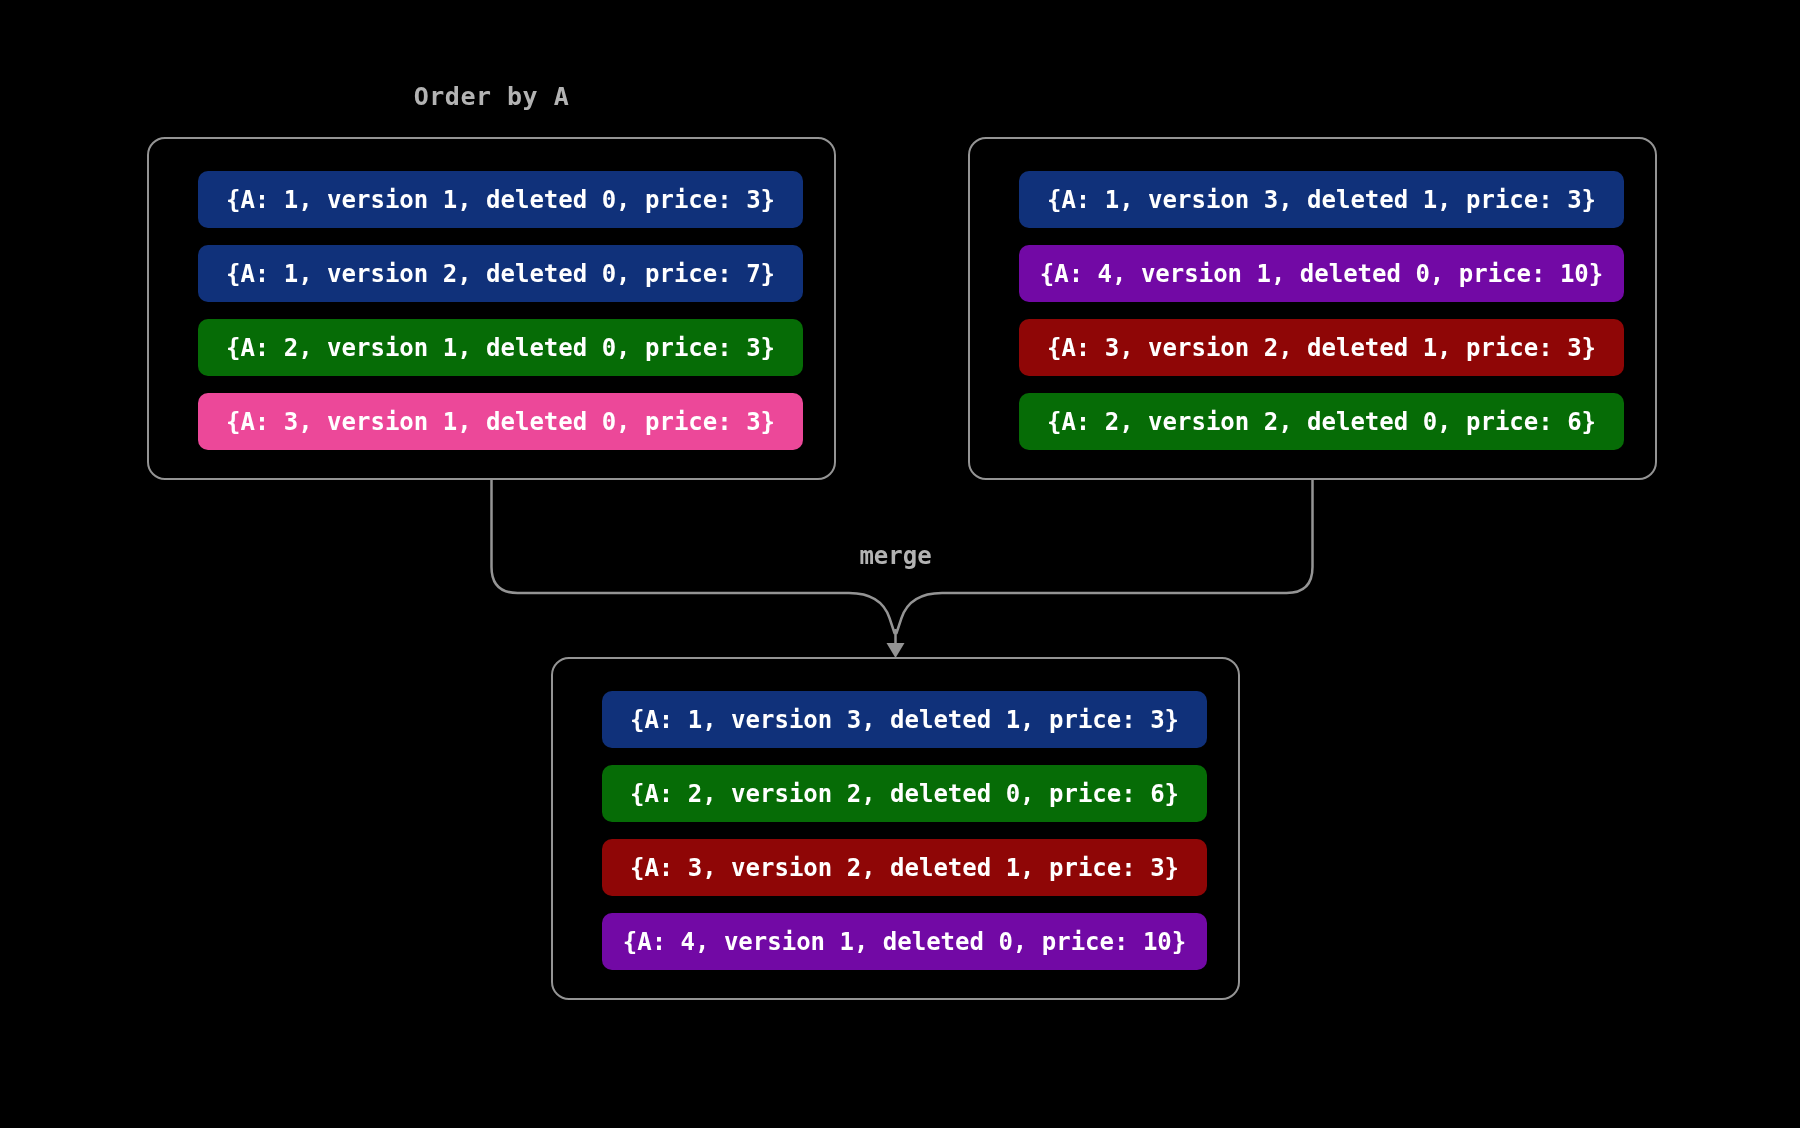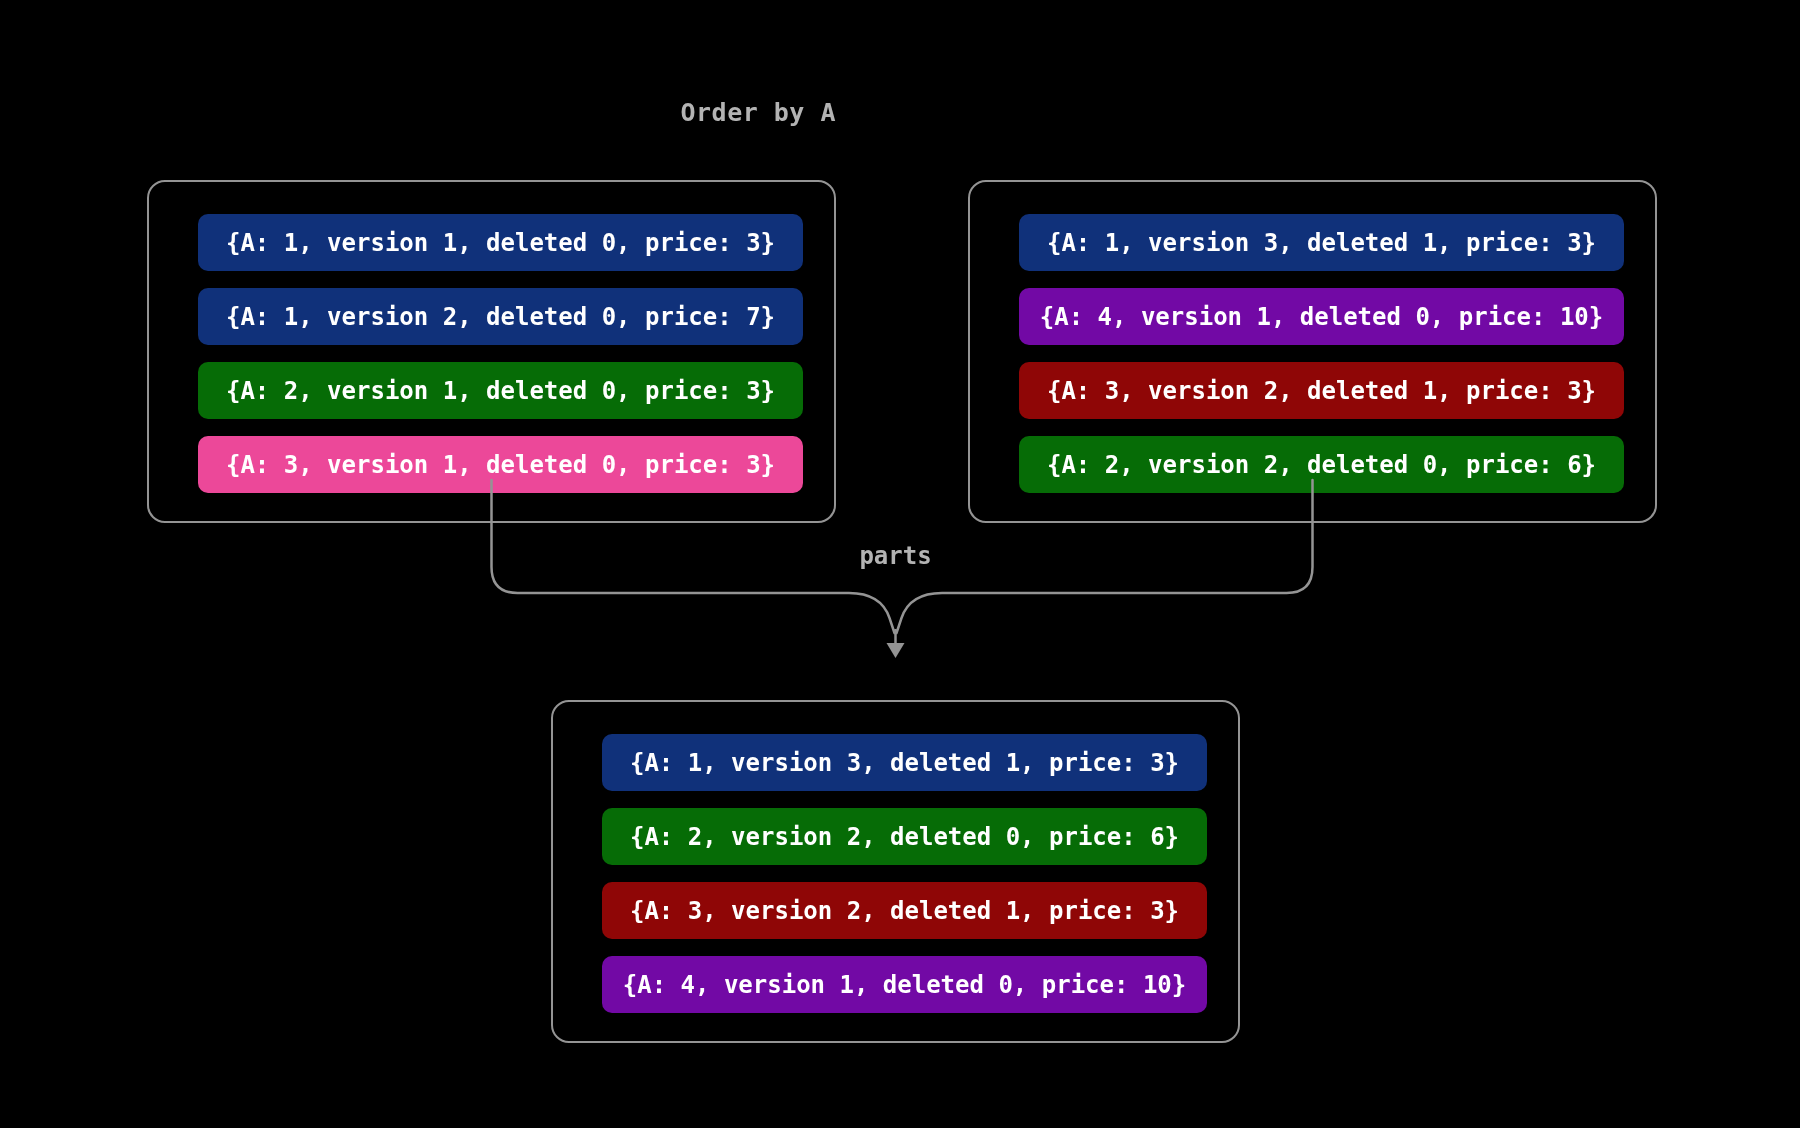--- a/index.html
+++ b/index.html
@@ -27,38 +27,37 @@
   .part-box {
     position: absolute;
     box-sizing: border-box;
     border: 2.5px solid #949494;
     border-radius: 18px;
     background: #000000;
     display: flex;
     flex-direction: column;
     gap: 17px;
     padding: 32px 31px 28px 49px;
-    margin-top: 43px;
   }
   .row {
     height: 57px;
     flex: 0 0 57px;
     border-radius: 10px;
     display: flex;
     align-items: center;
     justify-content: center;
     color: #ffffff;
     font-weight: bold;
     font-size: 24px;
     white-space: pre;
   }
   #box-left   { left: 147px; top: 137px; width: 689px; height: 343px; }
   #box-right  { left: 968px; top: 137px; width: 689px; height: 343px; }
   #box-merged { left: 551px; top: 657px; width: 689px; height: 343px; }
-  #title-left  { left: 147px; top: 98px;  width: 689px; text-align: right; }
+  #title-left  { left: 147px; top: 82px;  width: 689px; }
   #title-right { left: 968px; top: 82px;  width: 689px; }
   #merge-label {
     position: absolute;
     left: 795px;
     top: 542px;
     width: 201px;
     text-align: center;
     color: #b3b3b3;
     font-weight: bold;
     font-size: 24px;
@@ -93,21 +92,21 @@
     <div class="row" style="background: rgb(6, 108, 6);">{A: 2, version 2, deleted 0, price: 6}</div>
   </div>
 
   <svg id="connector-svg" width="1800" height="1128" viewBox="0 0 1800 1128">
     <path d="M 491.5 480 L 491.5 567 Q 491.5 593 517.5 593 L 849 593 Q 881 593 889.5 618 L 894.5 633" fill="none" stroke="#949494" stroke-width="2.5" stroke-linecap="round"></path>
     <path d="M 1312.5 480 L 1312.5 567 Q 1312.5 593 1286.5 593 L 942 593 Q 910 593 901.5 618 L 896.5 633" fill="none" stroke="#949494" stroke-width="2.5" stroke-linecap="round"></path>
     <path d="M 895.5 629 L 895.5 646" fill="none" stroke="#949494" stroke-width="2.5"></path>
     <polygon points="886.5,643 904.5,643 895.5,658" fill="#949494"></polygon>
   </svg>
 
-  <div id="merge-label">parts</div>
+  <div id="merge-label">merge</div>
 
   <div id="box-merged" class="part-box">
     <div class="row" style="background: rgb(16, 49, 122);">{A: 1, version 3, deleted 1, price: 3}</div>
     <div class="row" style="background: rgb(6, 108, 6);">{A: 2, version 2, deleted 0, price: 6}</div>
     <div class="row" style="background: rgb(143, 6, 6);">{A: 3, version 2, deleted 1, price: 3}</div>
     <div class="row" style="background: rgb(114, 9, 165);">{A: 4, version 1, deleted 0, price: 10}</div>
   </div>
 
 </div>
 

